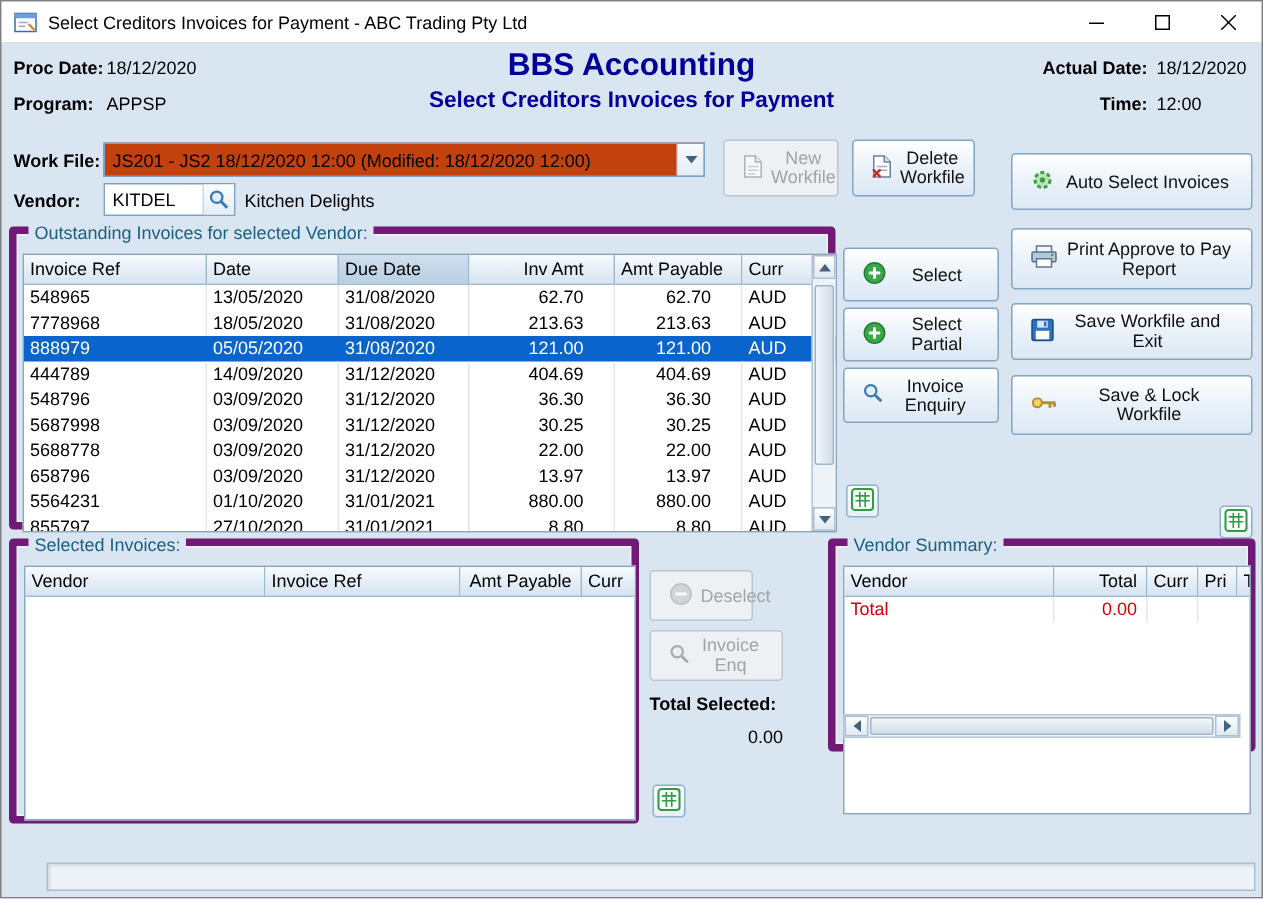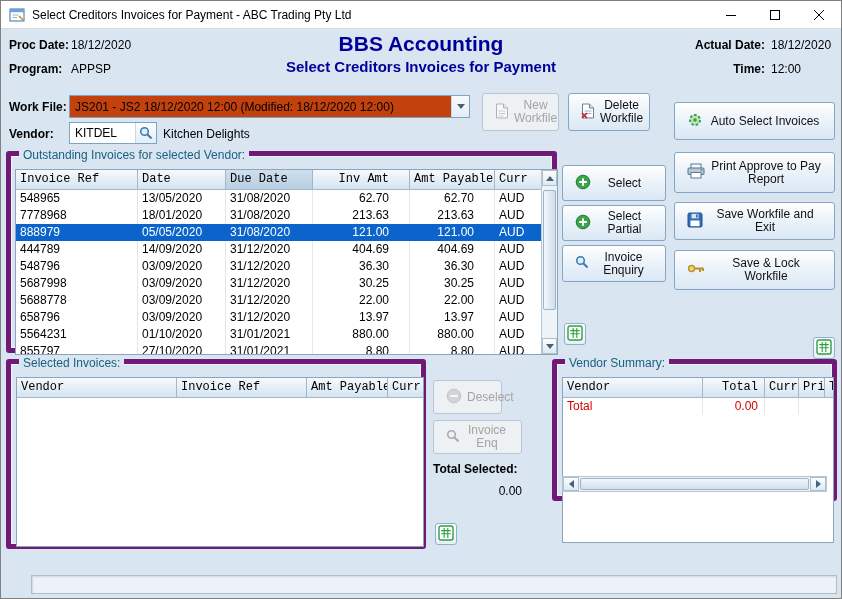--- a/index.html
+++ b/index.html
@@ -55,21 +55,21 @@
         box-sizing:border-box;}
 
   
   .group{position:absolute;border:5px solid #701a75;border-radius:3px;
          box-shadow:inset 0 0 0 1px rgba(255,255,255,.55);box-sizing:border-box;}
   .group>.cap{position:absolute;top:-8px;left:8px;background:var(--bg,#dae5f2);
               padding:0 4px;color:var(--caption,#1a6080);white-space:nowrap;}
 
   
   .tbl{position:absolute;background:#fff;border:1px solid #8aa5bd;box-sizing:border-box;overflow:hidden;}
-  .thead{display:flex;height:20px;font-family:Liberation Mono, monospace;}
+  .thead{display:flex;height:20px;}
   .hcell{box-sizing:border-box;padding-left:4px;line-height:19px;flex:0 0 auto;
          background:linear-gradient(#f6fafd,#d5e4f1);
          border-right:1px solid #9fb8cd;border-bottom:1px solid #9fb8cd;
          white-space:nowrap;overflow:hidden;}
   .hcell.sorted{background:linear-gradient(#cfdfee,#b9cfe2);}
   .trow{display:flex;height:17px;}
   .tcell{box-sizing:border-box;padding-left:4px;line-height:17px;flex:0 0 auto;
          border-right:1px solid #e6e6e6;white-space:nowrap;overflow:hidden;}
   .trow.selected{background:var(--selection,#0a64cc);color:#fff;}
   .trow.selected .tcell{border-right-color:transparent;}
@@ -203,21 +203,21 @@
           <div class="trow">
             <div class="tcell c0">548965</div>
             <div class="tcell c1">13/05/2020</div>
             <div class="tcell c2">31/08/2020</div>
             <div class="tcell c3">62.70</div>
             <div class="tcell c4">62.70</div>
             <div class="tcell c5">AUD</div>
           </div>
           <div class="trow">
             <div class="tcell c0">7778968</div>
-            <div class="tcell c1">18/01/2020</div>
+            <div class="tcell c1">18/05/2020</div>
             <div class="tcell c2">31/08/2020</div>
             <div class="tcell c3">213.63</div>
             <div class="tcell c4">213.63</div>
             <div class="tcell c5">AUD</div>
           </div>
           <div class="trow selected">
             <div class="tcell c0">888979</div>
             <div class="tcell c1">05/05/2020</div>
             <div class="tcell c2">31/08/2020</div>
             <div class="tcell c3">121.00</div>

